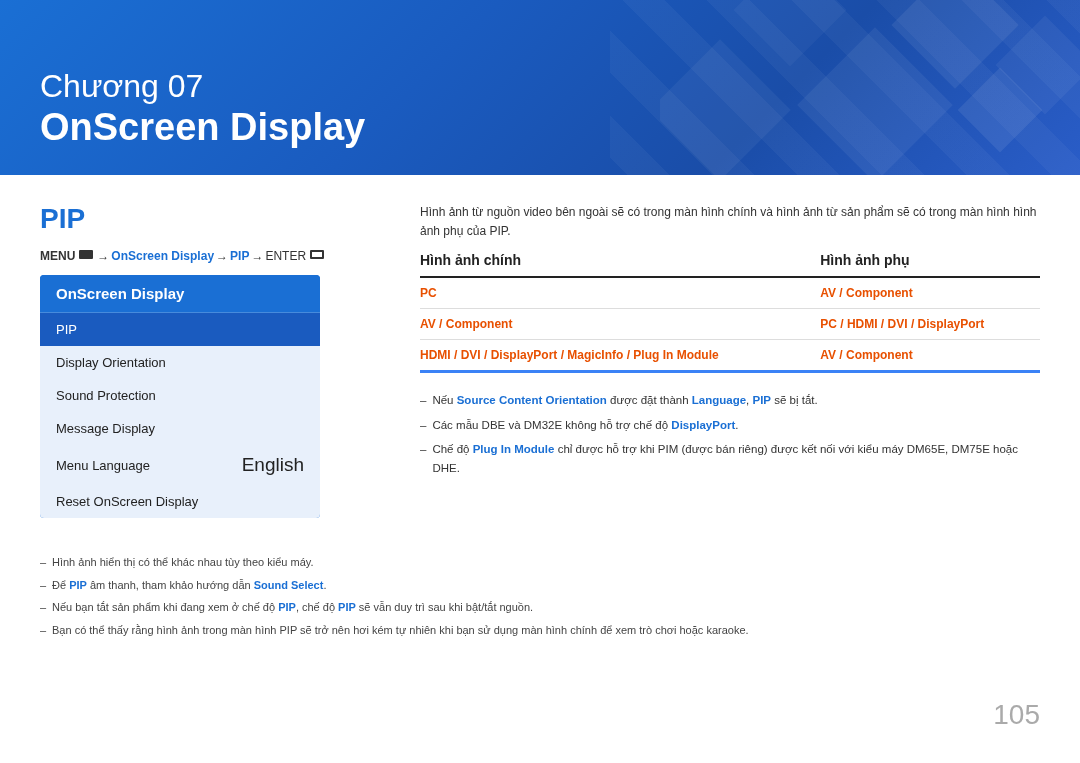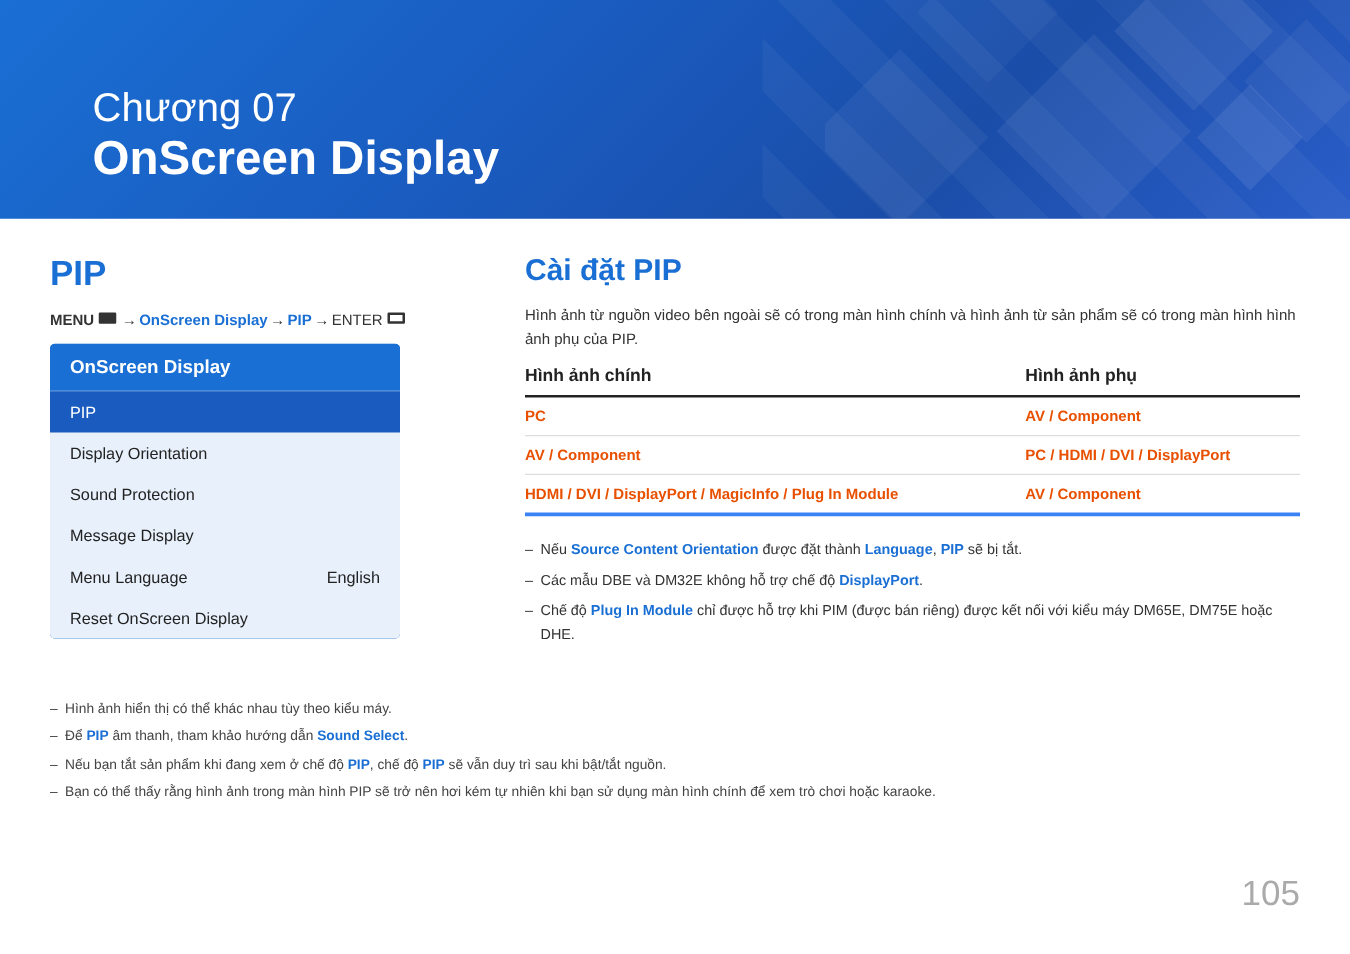--- a/index.html
+++ b/index.html
@@ -57,21 +57,20 @@
     .diamond:nth-child(2) { right: 0px; top: 30px; width: 70px; height: 70px; background: rgba(255,255,255,0.05); }
     .diamond:nth-child(3) { right: 150px; top: 50px; width: 110px; height: 110px; background: rgba(255,255,255,0.06); }
     .diamond:nth-child(4) { right: 250px; top: -30px; width: 80px; height: 80px; background: rgba(255,255,255,0.04); }
     .diamond:nth-child(5) { right: 50px; top: 80px; width: 60px; height: 60px; background: rgba(255,255,255,0.08); }
     .diamond:nth-child(6) { right: 310px; top: 60px; width: 100px; height: 100px; background: rgba(255,255,255,0.05); }
 
     .header-title {
       color: #fff;
       position: relative;
       z-index: 2;
-      margin-left: 34px;
     }
     .header-title .chapter {
       font-size: 32px;
       font-weight: 300;
       display: block;
       line-height: 1.2;
     }
     .header-title .title {
       font-size: 38px;
       font-weight: 700;
@@ -148,21 +147,21 @@
       display: flex;
       justify-content: space-between;
       align-items: center;
     }
     .osd-menu-item.active {
       background: #1a5bbf;
       color: #fff;
     }
     .osd-menu-item .item-value {
       color: #222;
-      font-size: 13px;
+      font-size: 19px;
     }
 
     
     .bottom-notes {
       padding: 16px 40px 10px 40px;
       font-size: 11px;
       color: #444;
     }
     .bottom-notes .note {
       margin-bottom: 6px;
@@ -304,21 +303,20 @@
           <span class="item-value">English</span>
         </div>
         <div class="osd-menu-item">
           <span>Reset OnScreen Display</span>
         </div>
       </div>
     </div>
   </div>
 
   <div class="right-col">
-    <div class="cai-dat-heading">Cài đặt PIP</div>
     <div class="description-text">Hình ảnh từ nguồn video bên ngoài sẽ có trong màn hình chính và hình ảnh từ sản phẩm sẽ có trong màn hình hình ảnh phụ của PIP.</div>
 
     <table class="pip-table">
       <thead>
         <tr>
           <th>Hình ảnh chính</th>
           <th>Hình ảnh phụ</th>
         </tr>
       </thead>
       <tbody>

